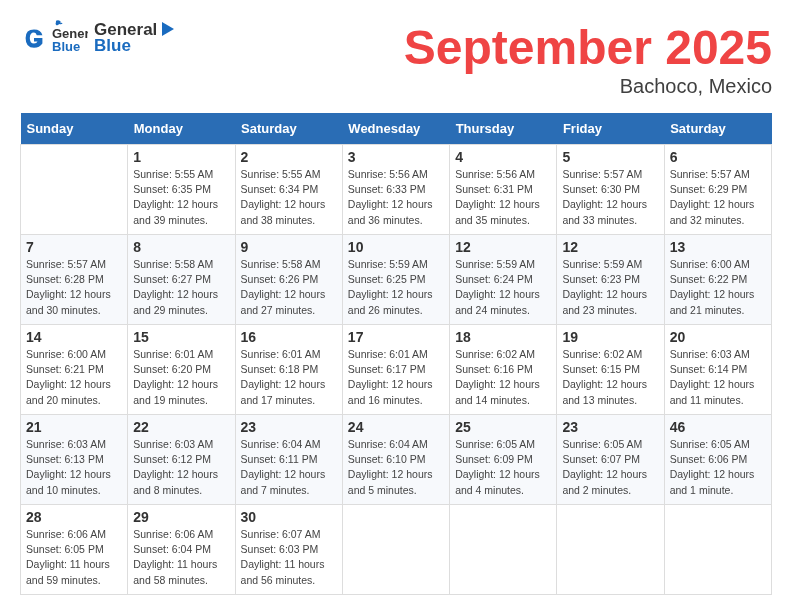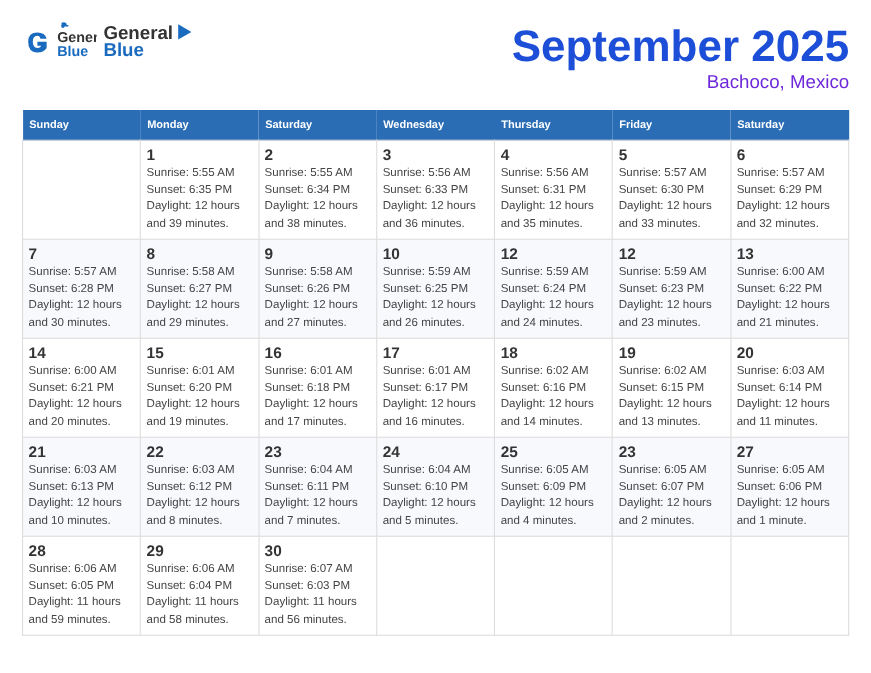--- a/index.html
+++ b/index.html
@@ -31,21 +31,21 @@
     table {
       width: 100%;
       border-collapse: collapse;
       font-size: 11px;
     }
     thead tr th {
       background-color: #2a6db5;
       color: white;
       padding: 8px 6px;
       text-align: left;
-      font-size: 10px;
+      font-size: 13px;
       font-weight: bold;
     }
     tbody tr td {
       border: 1px solid #ddd;
       vertical-align: top;
       padding: 4px 5px;
       height: 90px;
       width: calc(100% / 7);
     }
     .day-number {
@@ -91,22 +91,22 @@
       <div style="display:flex; align-items:center;">
         <span style="font-size:17px; font-weight:bold; color:#333; font-family:Arial;">General</span>
         <svg width="18" height="18" viewBox="0 0 18 18" style="margin-left:2px; margin-bottom:2px;">
           <polygon points="3,2 15,9 3,16" fill="#1a6bbf"></polygon>
         </svg>
       </div>
       <span style="font-size:17px; font-weight:bold; color:#1a6bbf; font-family:Arial; margin-top:-4px;">Blue</span>
     </div>
   </div>
   <div class="title-section">
-    <div style="font-size:40px; font-weight:bold; color:#1d4ed8; font-family:Arial;">September 2025</div>
-    <div style="font-size:17px; color:#6d28d9; font-family:Arial;">Bachoco, Mexico</div>
+    <div style="font-size:48px; font-weight:bold; color:#ef4444; font-family:Arial;">September 2025</div>
+    <div style="font-size:20px; color:#404040; font-family:Arial;">Bachoco, Mexico</div>
   </div>
 </div>
 
 <table>
   <thead>
     <tr>
     <th>Sunday</th>
         <th>Monday</th>
         <th>Saturday</th>
         <th>Wednesday</th>
@@ -222,21 +222,21 @@
         </td>
         <td>
           <span class="day-number">25</span>
           <div class="day-info">Sunrise: 6:05 AM<br>Sunset: 6:09 PM<br>Daylight: 12 hours<br>and 4 minutes.</div>
         </td>
         <td>
           <span class="day-number">23</span>
           <div class="day-info">Sunrise: 6:05 AM<br>Sunset: 6:07 PM<br>Daylight: 12 hours<br>and 2 minutes.</div>
         </td>
         <td>
-          <span class="day-number">27</span>
+          <span class="day-number">46</span>
           <div class="day-info">Sunrise: 6:05 AM<br>Sunset: 6:06 PM<br>Daylight: 12 hours<br>and 1 minute.</div>
         </td>
       </tr>
       <tr>
         <td>
           <span class="day-number">28</span>
           <div class="day-info">Sunrise: 6:06 AM<br>Sunset: 6:05 PM<br>Daylight: 11 hours<br>and 59 minutes.</div>
         </td>
         <td>
           <span class="day-number">29</span>

